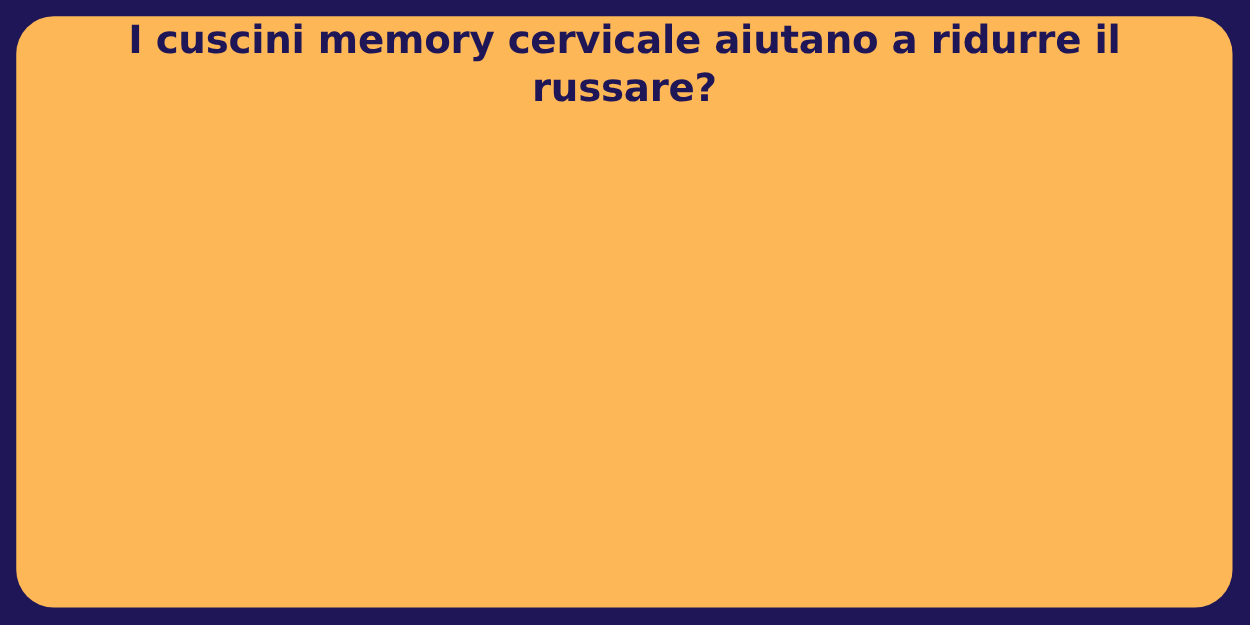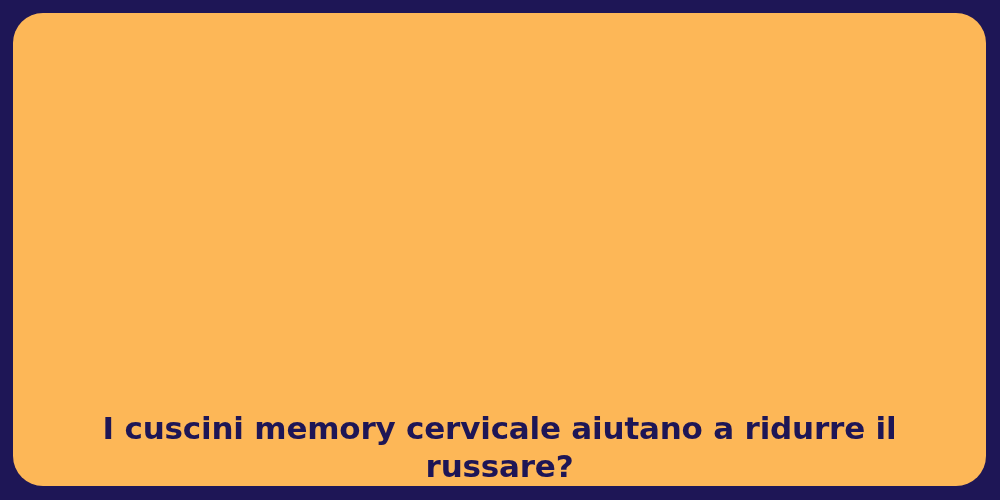--- a/index.html
+++ b/index.html
@@ -26,21 +26,21 @@
   }
 
   
   #question-card-surface {
     box-sizing: border-box;
     width: 100%;
     height: 100%;
     background: #fdb757;
     border-radius: 30px;
     display: flex;
-    align-items: flex-end;
+    align-items: flex-start;
     justify-content: center;
     padding: 0 40px;
   }
 
   
   #question-text {
     margin: 0;
     text-align: center;
     color: #1e1656;
     font-family: "DejaVu Sans", "Liberation Sans", sans-serif;

